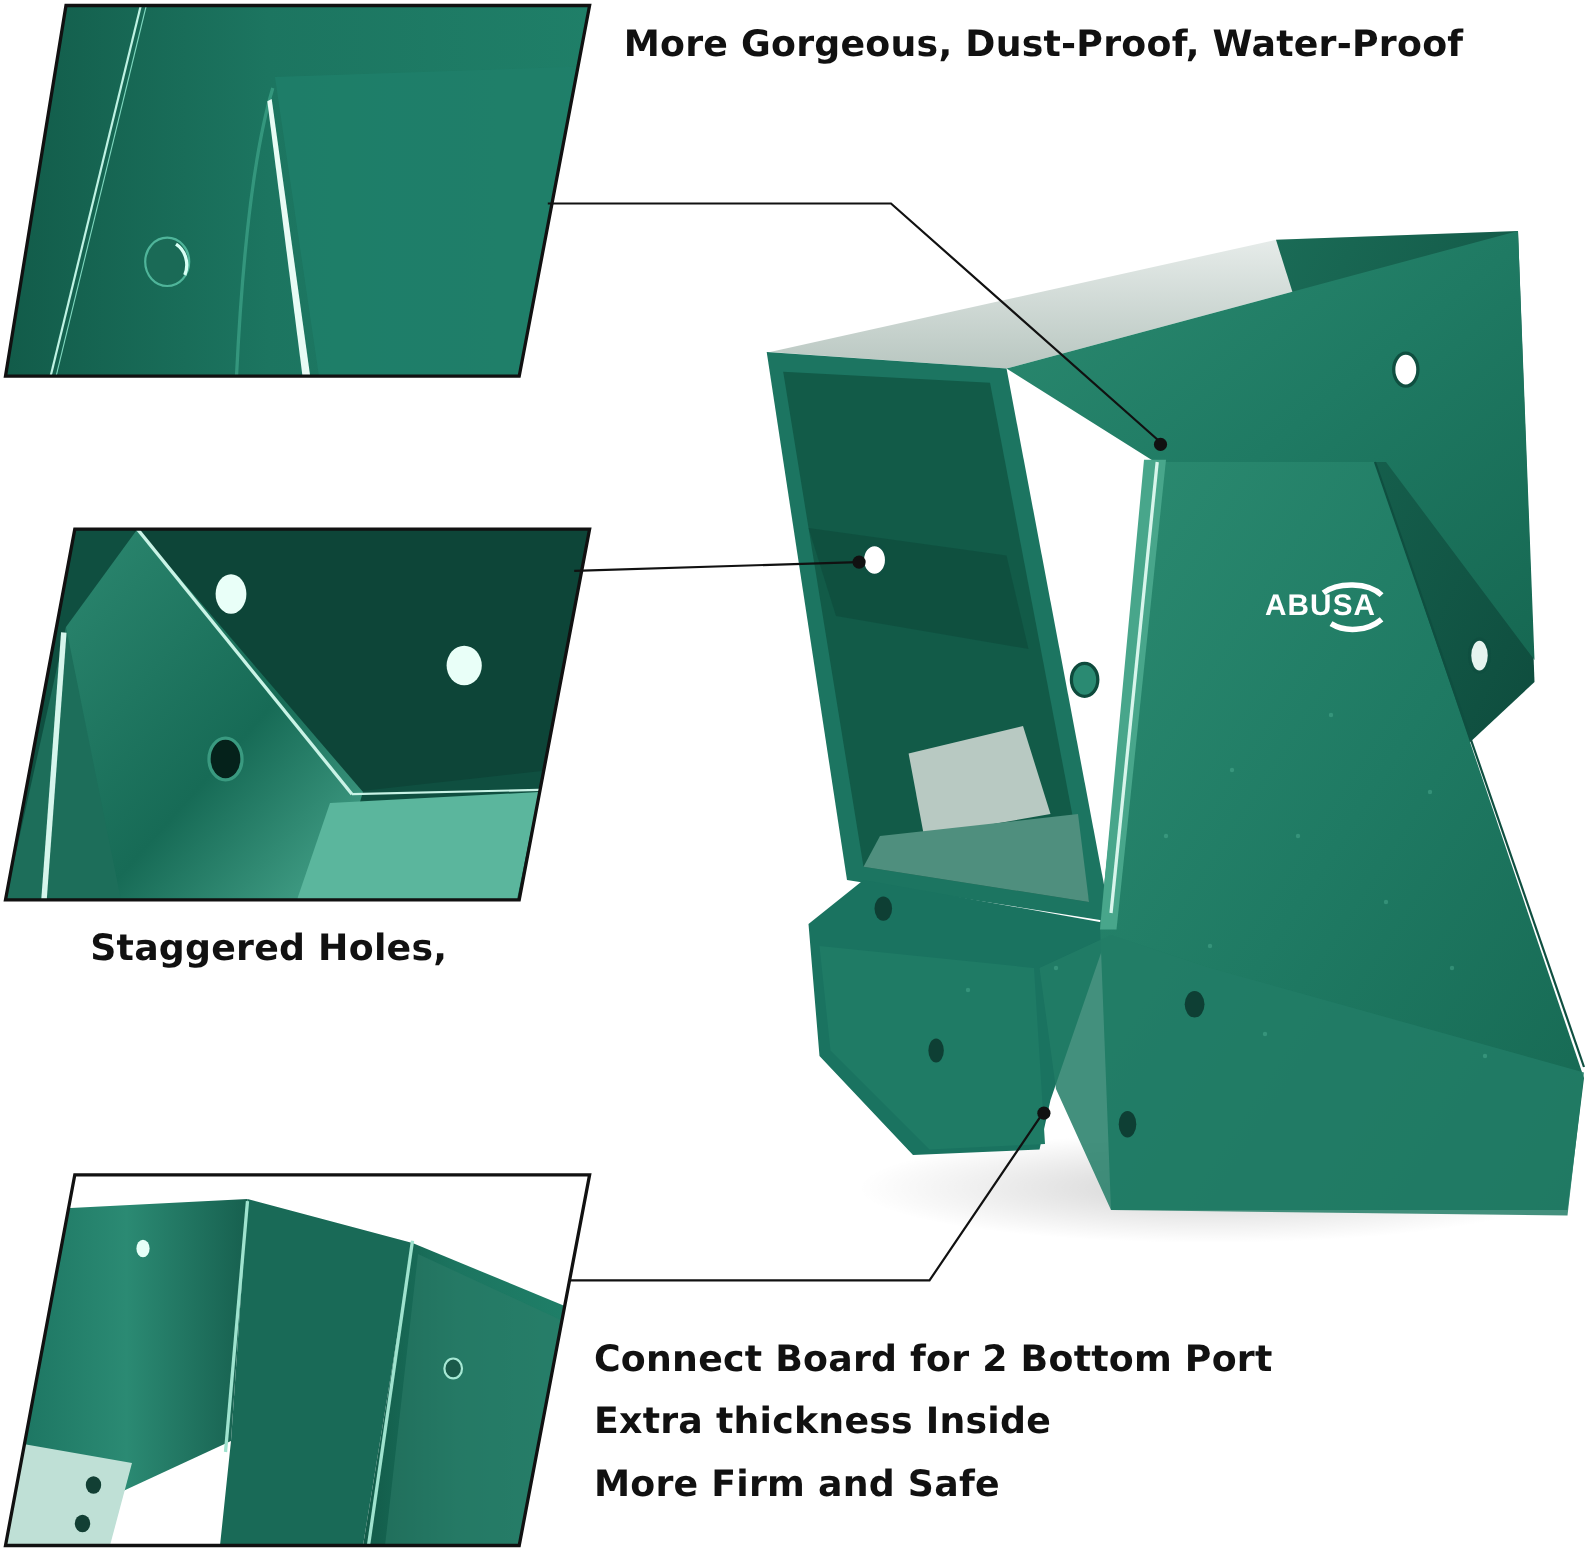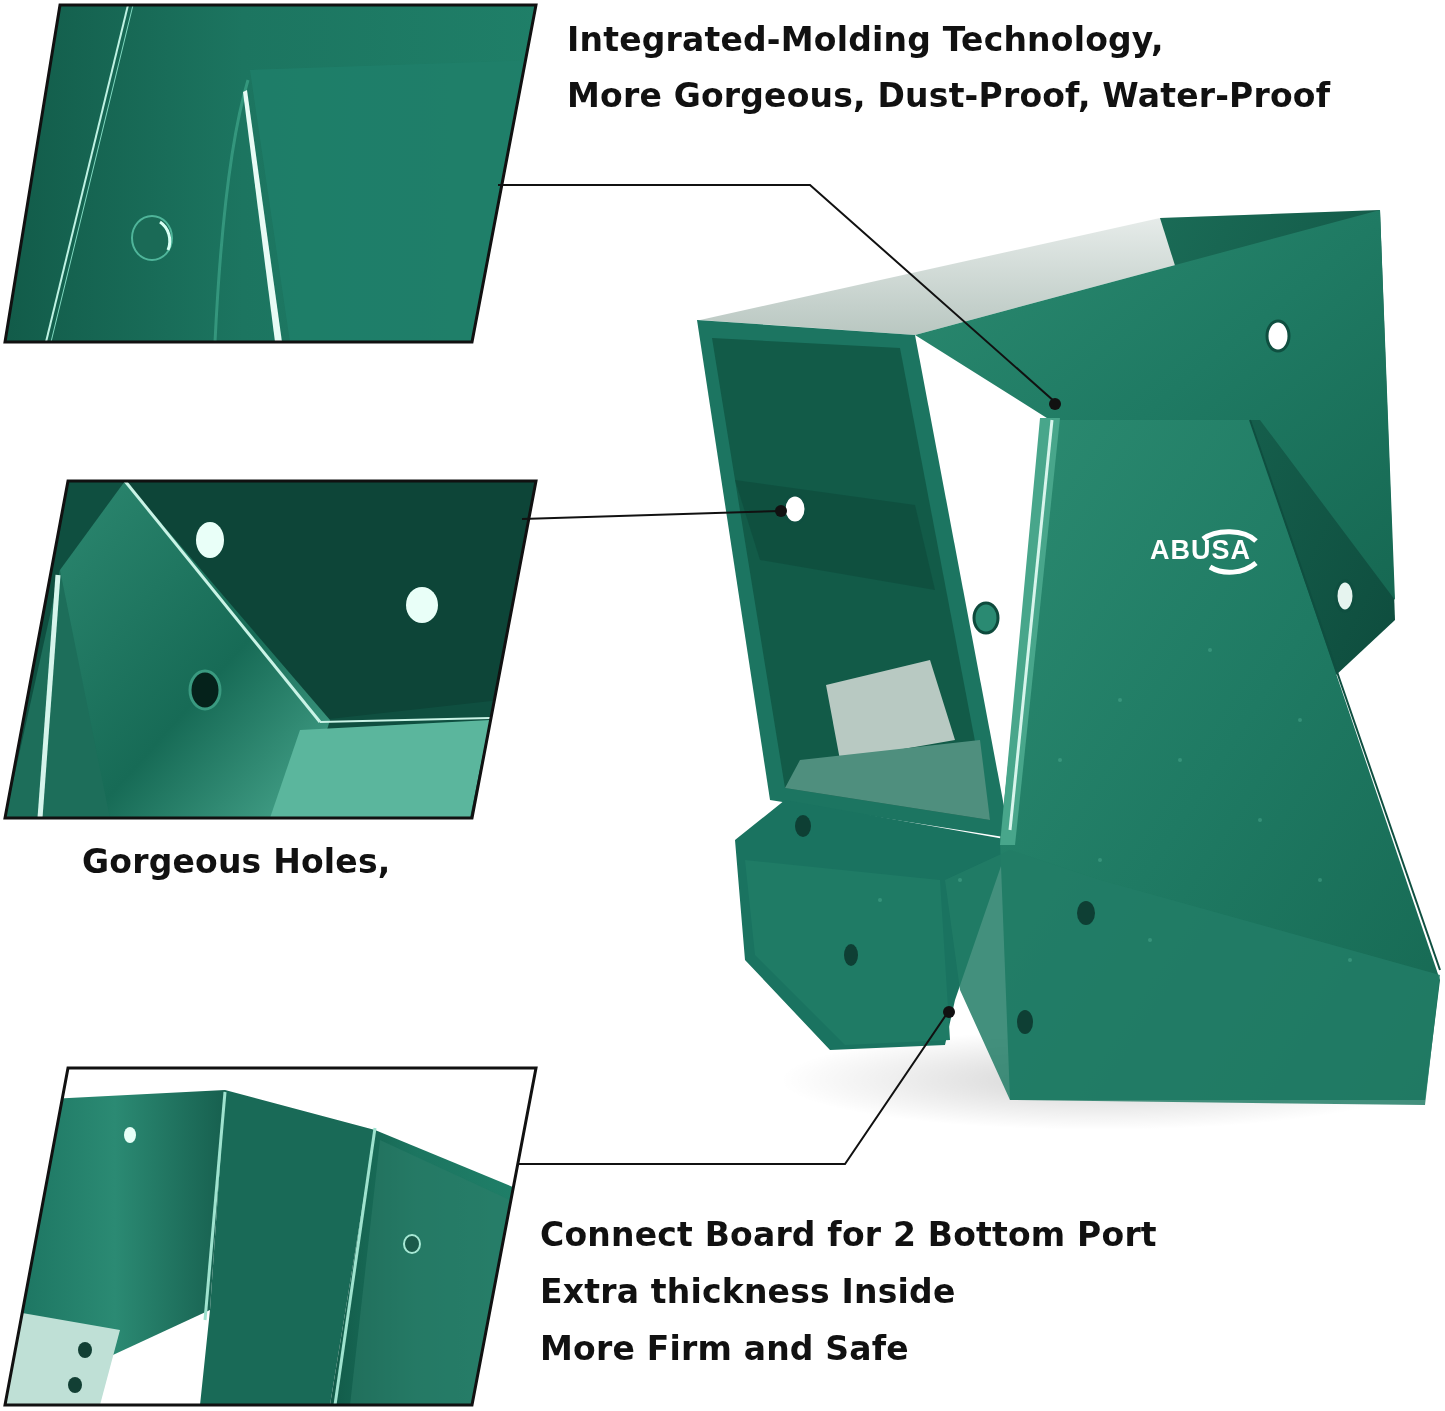--- a/index.html
+++ b/index.html
@@ -177,26 +177,25 @@
 
 <div style="position:absolute;left:1148px;top:527px;width:145px;height:50px;">
   <svg width="145" height="50" viewBox="0 0 145 50" style="position:absolute;left:0;top:0;">
     <path d="M55,12 C68,2 96,2 108,14" stroke="#ffffff" stroke-width="5" fill="none"></path>
     <path d="M62,40 C75,48 95,47 108,36" stroke="#ffffff" stroke-width="5" fill="none"></path>
   </svg>
   <span style="position:absolute;left:2px;top:8px;font-family:Liberation Sans, sans-serif;font-weight:bold;font-size:27px;color:#ffffff;letter-spacing:1px;">ABUSA</span>
 </div>
 
 <div id="cap1" class="caption">
-  <span class="line">Integrated-Molding Technology,</span>
   <span class="line">More Gorgeous, Dust-Proof, Water-Proof</span>
 </div>
 
 <div id="cap2" class="caption">
-  <span class="line">Gorgeous Holes,</span>
+  <span class="line">Staggered Holes,</span>
 </div>
 
 <div id="cap3" class="caption">
   <span class="line">Connect Board for 2 Bottom Port</span>
   <span class="line">Extra thickness Inside</span>
   <span class="line">More Firm and Safe</span>
 </div>
 
 </div>
 

